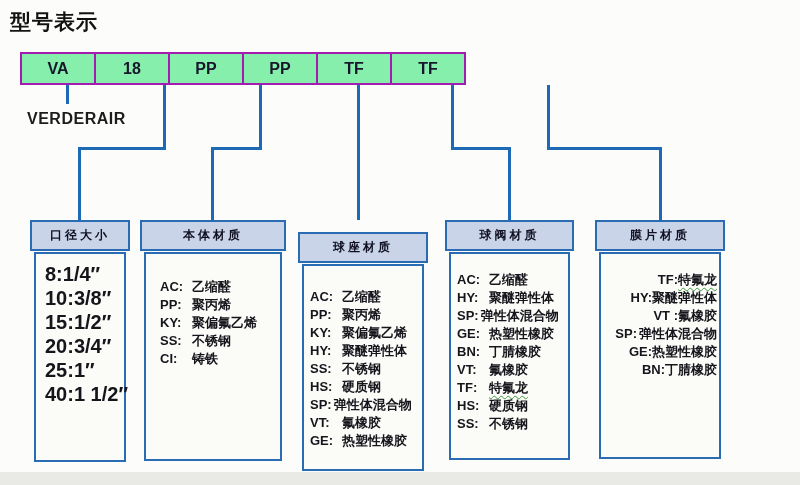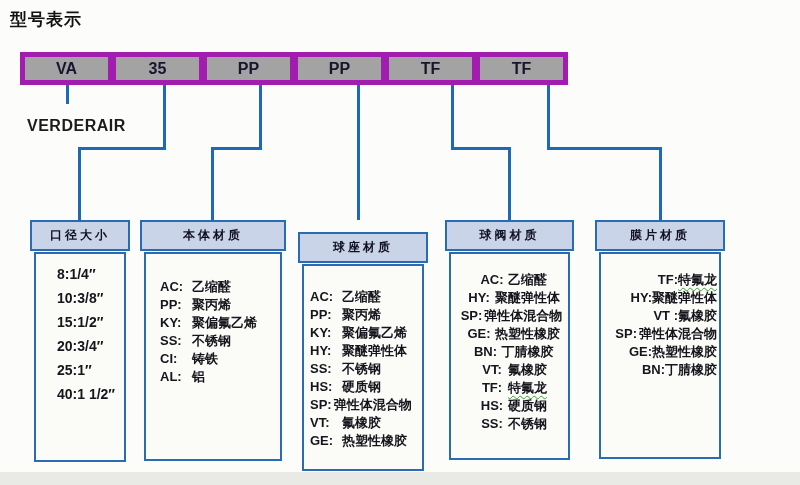--- a/index.html
+++ b/index.html
@@ -5,62 +5,62 @@
   html,body{margin:0;padding:0;background:#ffffff;}
   .stage{
     position:relative;
     width:800px;height:485px;
     background:#fcfcfa;
     font-family:"Liberation Sans","DejaVu Sans",sans-serif;
     overflow:hidden;
   }
   .page-title{
     position:absolute;left:10px;top:8px;
-    font-size:17px;font-weight:bold;color:#121212;
+    font-size:21px;font-weight:bold;color:#121212;
     letter-spacing:1px;
   }
   
   .code-row{
     position:absolute;left:20px;top:52px;
     display:flex;
   }
   .code-box{
     box-sizing:border-box;
-    width:93px;height:33px;
+    width:76px;height:33px;
     margin-right:-2px;
-    border:5px solid #a21caf;
-    background:#a3a3a3;
+    border:2px solid #a21caf;
+    background:#86efac;
     display:flex;align-items:center;justify-content:center;
     font-size:16px;font-weight:bold;color:#16162c;
   }
   .brand{
-    position:absolute;left:27px;top:117px;
+    position:absolute;left:27px;top:110px;
     font-size:16px;font-weight:600;color:#1c1c1c;letter-spacing:0.5px;
   }
   
   .line{position:absolute;background:#1c6ab6;}
   
   .cat{position:absolute;}
   .cat-header{
     box-sizing:border-box;position:absolute;left:0;top:0;right:0;height:31px;
     border:2px solid #2a6cb3;background:#c9d4e9;
     display:flex;align-items:center;justify-content:center;
     font-size:12px;font-weight:bold;color:#101022;letter-spacing:3px;
   }
   .cat-list{
     box-sizing:border-box;position:absolute;left:4px;right:4px;top:32px;bottom:0;
     border:2px solid #2a6cb3;background:#fbfbf8;
     color:#15151c;font-weight:bold;
   }
   .cat1{left:30px;top:220px;width:100px;height:242px;}
   .cat2{left:140px;top:220px;width:146px;height:241px;}
   .cat3{left:298px;top:220px;width:130px;height:239px;margin-top:12px;}
-  .cat4{left:445px;top:220px;width:129px;height:240px;text-align:center;}
+  .cat4{left:445px;top:220px;width:129px;height:240px;}
   .cat5{left:595px;top:220px;width:130px;height:239px;text-align:right;}
-  .cat1 .cat-list{padding:8px 4px 0 21px;font-size:14px;}
+  .cat1 .cat-list{padding:8px 4px 0 9px;font-size:20px;}
   .cat1 .row{line-height:24px;}
   .cat2 .cat-list{padding:24px 2px 0 14px;font-size:13px;}
   .cat3 .cat-list{padding:22px 2px 0 6px;font-size:13px;}
   .cat4 .cat-list{padding:17px 2px 0 6px;font-size:13px;}
   .cat5 .cat-list{padding:17px 2px 0 6px;font-size:13px;}
   .row{line-height:18px;white-space:nowrap;}
   .code{display:inline-block;min-width:32px;}
   .code.tight{min-width:0;margin-right:2px;}
   .name.wavy{
     text-decoration:underline;
@@ -81,21 +81,21 @@
 
   <div class="page-title">型号表示</div>
 
   <div class="code-row">
 
       <div class="code-box">
         <span>VA</span>
       </div>
 
       <div class="code-box">
-        <span>35</span>
+        <span>18</span>
       </div>
 
       <div class="code-box">
         <span>PP</span>
       </div>
 
       <div class="code-box">
         <span>PP</span>
       </div>
 
@@ -179,23 +179,20 @@
         </div>
 
         <div class="row">
           <span class="code">SS:</span><span class="name">不锈钢</span>
         </div>
 
         <div class="row">
           <span class="code">CI:</span><span class="name">铸铁</span>
         </div>
 
-        <div class="row">
-          <span class="code">AL:</span><span class="name">铝</span>
-        </div>
       </div>
   </div>
 
   <div class="cat cat3">
     <div class="cat-header">球座材质</div>
     <div class="cat-list">
 
         <div class="row">
           <span class="code">AC:</span><span class="name">乙缩醛</span>
         </div>

